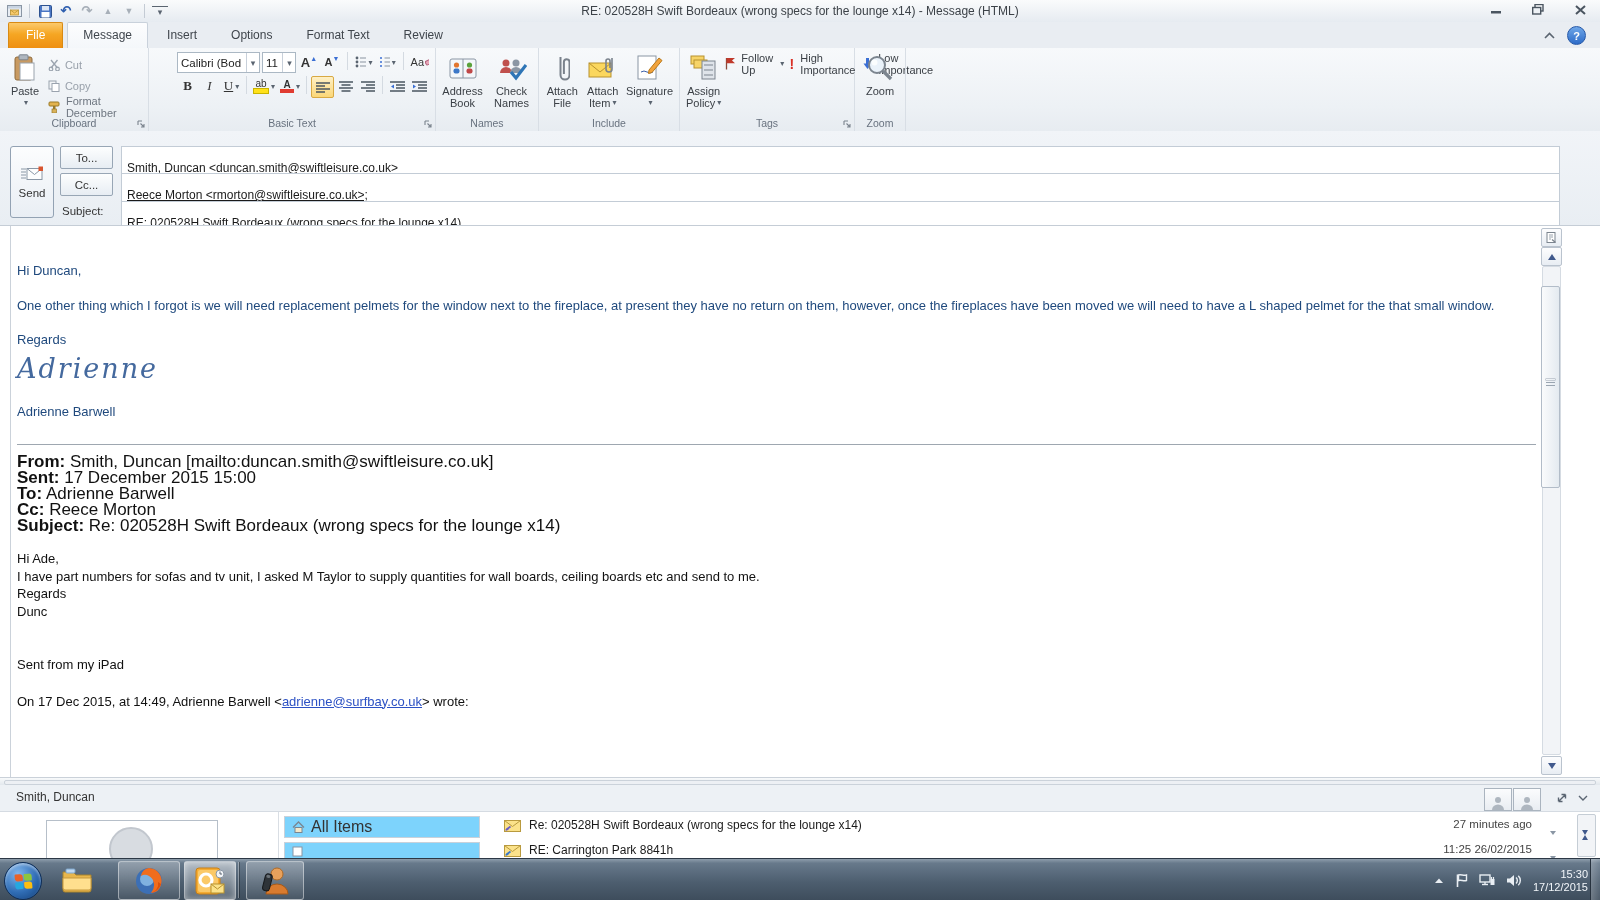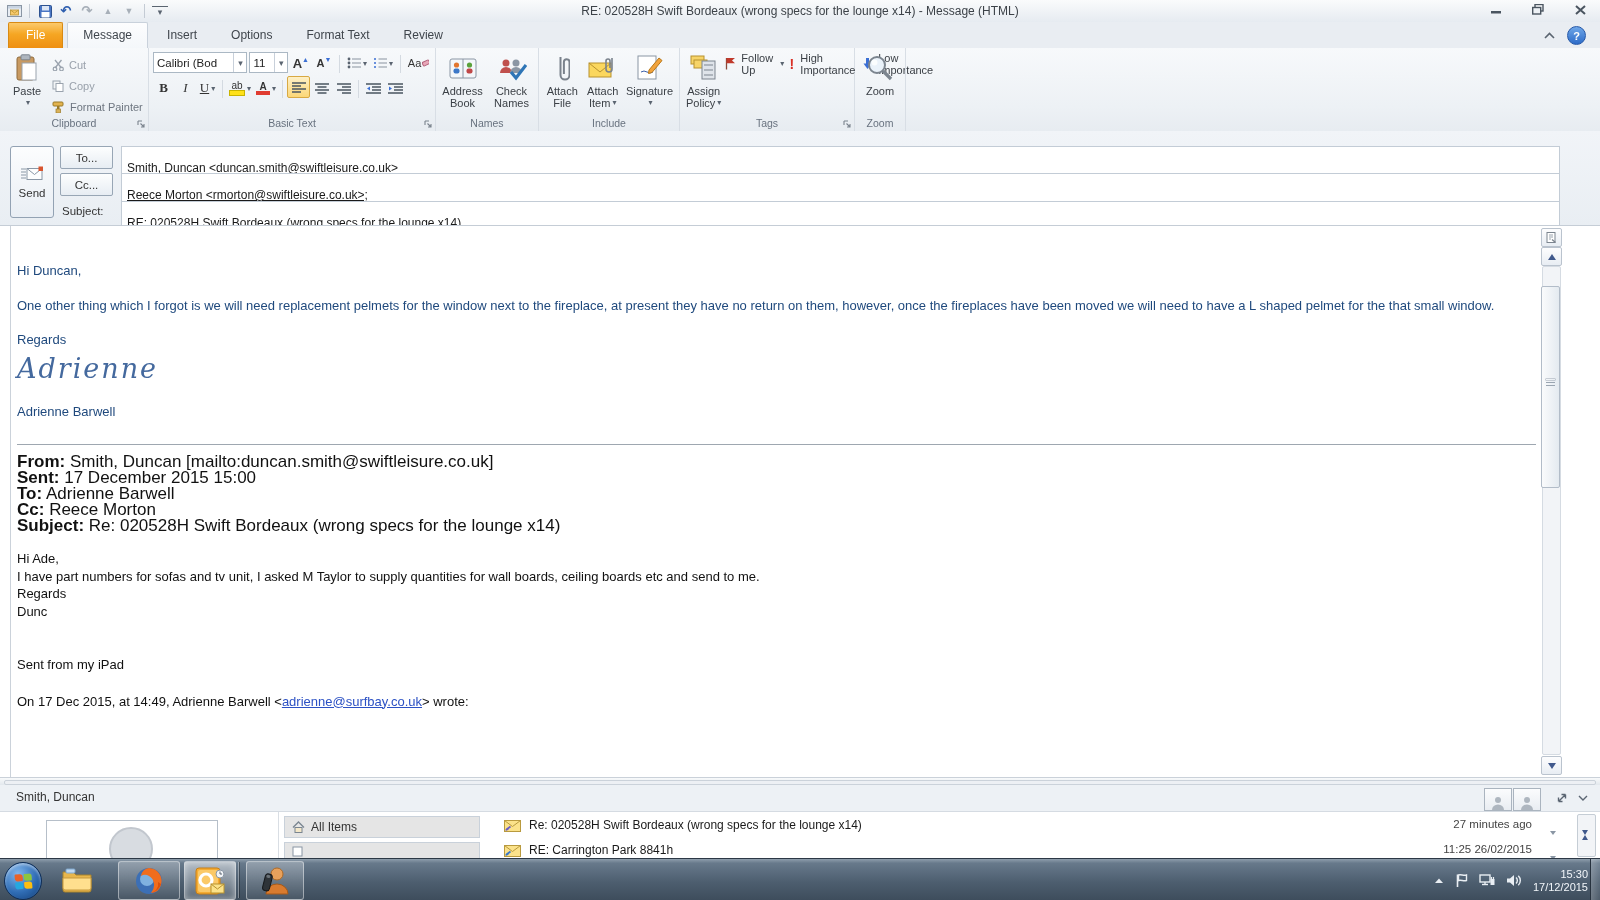--- a/index.html
+++ b/index.html
@@ -36,21 +36,21 @@
   .bigbtn{display:flex;flex-direction:column;align-items:center;font-size:11px;color:#3B4046;padding:2px 2px 0;line-height:12px;text-align:center;}
   .bigbtn .bic{height:30px;display:flex;align-items:center;justify-content:center;margin-bottom:2px;}
   .smallrow{display:flex;align-items:center;gap:5px;font-size:11px;color:#3B4046;height:19px;padding-left:2px;}
   .smallrow.dis{color:#99A1AB;}
   .combo{background:#fff;border:1px solid #ABB8C4;height:19px;display:flex;align-items:center;font-size:11.5px;color:#222;padding-left:3px;}
   .combo .carr{margin-left:auto;border-left:1px solid #C8D0DA;height:100%;width:12px;display:flex;align-items:center;justify-content:center;color:#5A6470;font-size:9px;}
   .tbtn{height:20px;min-width:17px;display:flex;align-items:center;justify-content:center;padding:0 2px;font-size:13px;color:#333;}
   .tbtn.active{background:linear-gradient(#FEF0C6,#FBD778);border:1px solid #D8A943;border-radius:2px;}
   .vsep{width:1px;height:18px;background:#D4DAE1;margin:0 3px;}
   .btrows{display:flex;flex-direction:column;gap:3px;padding-top:1px;}
-  .btrow{display:flex;align-items:flex-end;}
+  .btrow{display:flex;align-items:flex-start;margin-left:24px;}
   .colorbar{display:block;height:4px;width:14px;margin-top:-1px;}
   .ddarr{font-size:8px;color:#5A6470;margin-left:2px;}
 
   
   #envelope{position:absolute;left:0;top:131px;width:1600px;height:94px;background:linear-gradient(#F1F4F8,#E9EEF3);}
   #send-btn{position:absolute;left:10px;top:15px;width:42px;height:70px;border:1px solid #93A2B3;border-radius:3px;background:linear-gradient(#FCFDFE,#E9EEF4);display:flex;flex-direction:column;align-items:center;justify-content:center;gap:5px;font-size:11.5px;color:#333;}
   .envbtn{position:absolute;left:60px;width:51px;height:21px;border:1px solid #98A6B5;border-radius:2px;background:linear-gradient(#FDFEFE,#E7EDF3);font-size:11.5px;color:#333;display:flex;align-items:center;justify-content:center;}
   .envrow{position:absolute;left:121px;right:40px;height:20px;background:#fff;border:1px solid #C3CCD6;font-size:12px;line-height:19px;color:#1a1a1a;padding:12px 5px;white-space:nowrap;overflow:hidden;}
   .envrow.u{text-decoration:underline;}
   #subject-label{position:absolute;left:62px;top:74px;font-size:11.5px;color:#333;}
@@ -82,21 +82,21 @@
 
   
   #peoplepane{position:absolute;left:0;top:785px;width:1600px;height:73px;background:#EDF1F5;}
   #pp-name{position:absolute;left:16px;top:5px;font-size:12px;color:#333;}
   .avbtn{position:absolute;top:3px;width:26px;height:21px;border:1px solid #AAB4BF;background:linear-gradient(#FBFCFD,#E9EDF2);display:flex;align-items:flex-end;justify-content:center;}
   #pp-content{position:absolute;left:0;top:26px;right:0;bottom:0;background:#fff;border-top:1px solid #D5DBE2;}
   #pp-photo{position:absolute;left:46px;top:8px;width:170px;height:60px;background:#fff;border:1px solid #B6BFC9;overflow:hidden;}
   #pp-photo .head{position:absolute;left:62px;top:6px;width:40px;height:40px;border-radius:50%;background:#D8DCE1;border:2px solid #C2C7CE;}
   #pp-photo .shoulders{position:absolute;left:30px;top:42px;width:106px;height:60px;border-radius:50% 50% 0 0;background:#D8DCE1;border:2px solid #C2C7CE;}
   #pp-vsep{position:absolute;left:278px;top:0;bottom:0;width:1px;background:#D9DEE4;}
-  .pptab{position:absolute;left:284px;width:196px;height:22px;border:1px solid #C9D1DA;background:#e5e5e5;display:flex;align-items:center;gap:6px;padding-left:7px;font-size:12px;color:#333;box-sizing:border-box;}
+  .pptab{position:absolute;left:284px;width:196px;height:22px;border:1px solid #C9D1DA;background:#7dd3fc;display:flex;align-items:center;gap:6px;padding-left:7px;font-size:16px;color:#333;box-sizing:border-box;}
   .pli{position:absolute;left:504px;right:120px;height:22px;display:flex;align-items:center;gap:8px;font-size:12px;color:#1a1a1a;white-space:nowrap;overflow:hidden;}
   .ptime{position:absolute;right:68px;width:220px;text-align:right;font-size:11.5px;color:#444;}
   .pdd{position:absolute;right:44px;top:8px;}
   .ppsb{position:absolute;right:4px;top:2px;bottom:1px;width:17px;border:1px solid #C5CDD5;border-radius:2px;background:#F2F4F7;}
   .ppsb .u{position:absolute;top:3px;left:4px;}
   .ppsb .d{position:absolute;bottom:3px;left:4px;}
   .tri-up-s{width:0;height:0;border-left:3.5px solid transparent;border-right:3.5px solid transparent;border-bottom:5px solid #40598C;}
   .tri-dn-s{width:0;height:0;border-left:3.5px solid transparent;border-right:3.5px solid transparent;border-top:5px solid #40598C;}
 
   
@@ -218,21 +218,21 @@
             <span>Copy</span>
           </div>
           <div class="smallrow" style="color:#6E7680;">
             <span>
                 <svg width="13" height="12">
                   <rect x="1" y="1" width="10" height="4" rx="1" fill="#E3B34E" stroke="#9A7A28"></rect>
                   <rect x="5" y="5" width="2.5" height="3" fill="#9A7A28"></rect>
                   <rect x="4" y="8" width="4.5" height="4" fill="#D9B25A" stroke="#9A7A28" stroke-width="0.7"></rect>
                 </svg>
               </span>
-            <span>Format Painter</span>
+            <span>Format December</span>
           </div>
         </div>
       </div>
       <div class="rg-label"><span>Clipboard</span>
         <span class="launcher">
             <svg width="9" height="9">
               <path d="M1 1 H5 M1 1 V5 M3.5 3.5 L7 7 M7 4 V7 H4" fill="none" stroke="#7A838D" stroke-width="1.1"></path>
             </svg>
           </span>
       </div>

